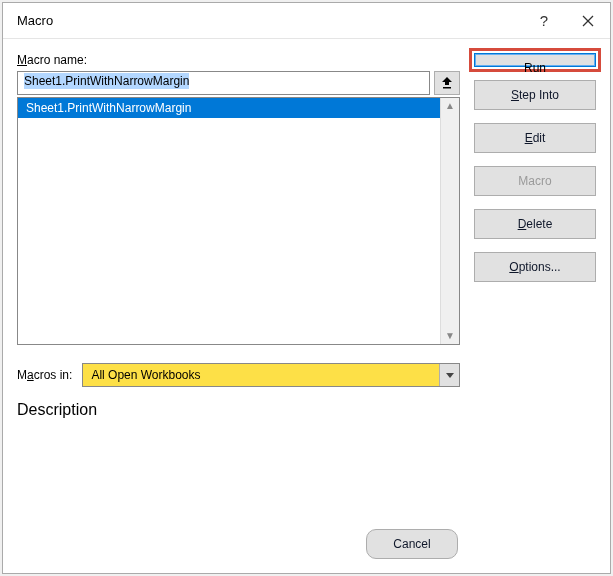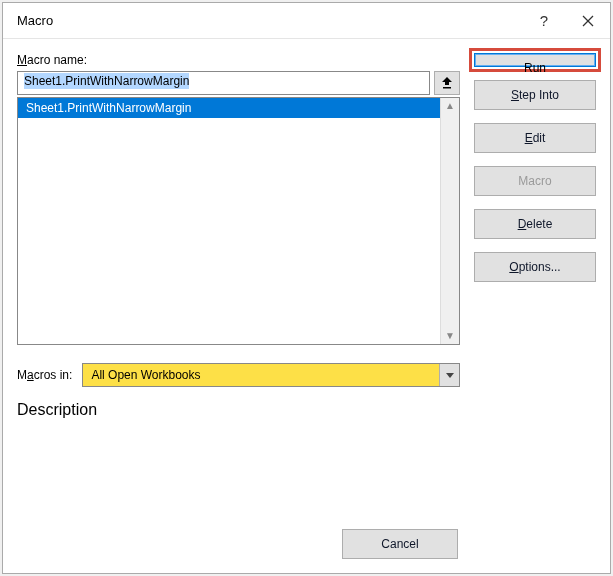--- a/index.html
+++ b/index.html
@@ -187,21 +187,21 @@
       line-height: 28px;
       text-align: center;
       font-size: 12px;
       box-shadow: inset 0 0 0 1px #66aef0;
     }
     .footer {
       display: flex;
       justify-content: flex-end;
       padding: 0 2px 2px 0;
     }
-    .footer .btn { width: 116px; }
+    .footer .btn { width: 92px; border-radius: 10px; }
     .selected-text {
       background: #b3d7ff;
       padding: 1px 0;
     }
   </style>
 </head>
 <body>
 
 <div class="dialog">
   <div class="titlebar">

